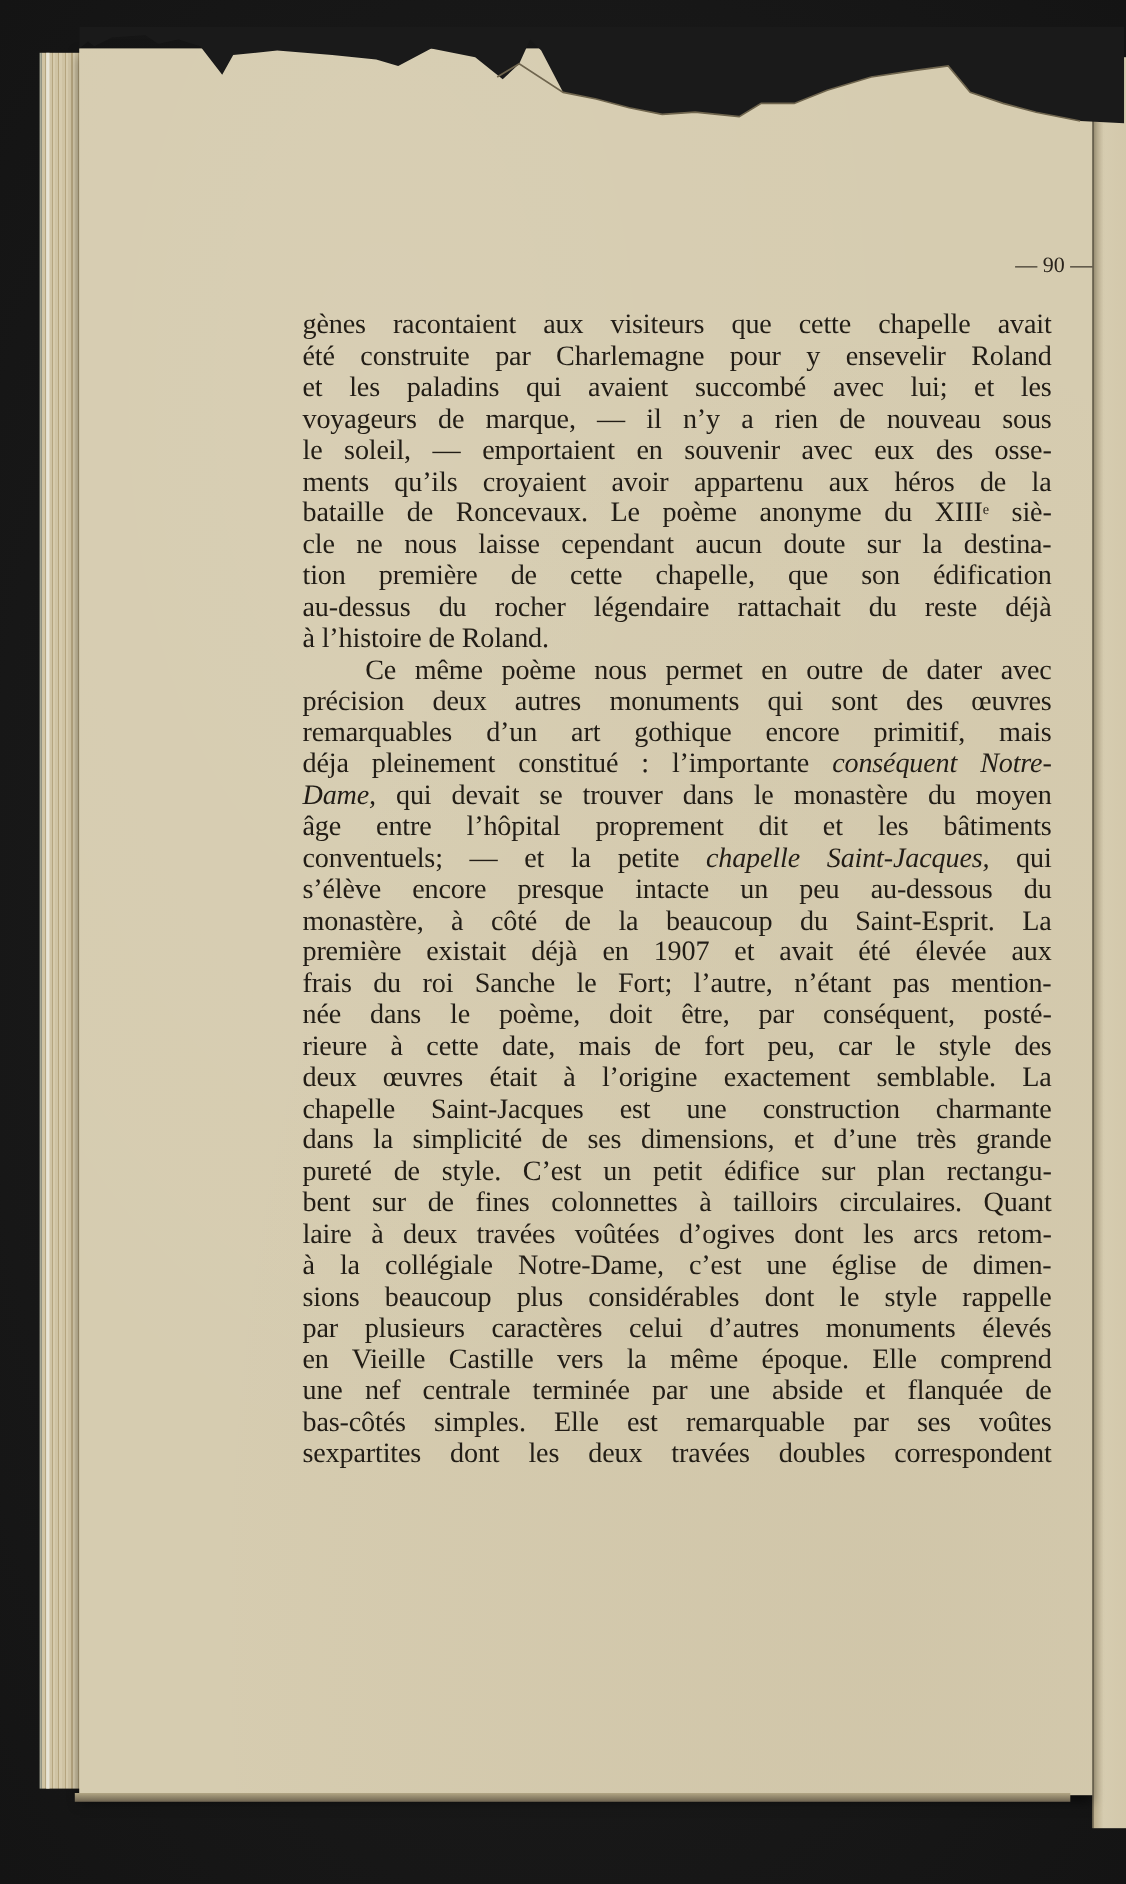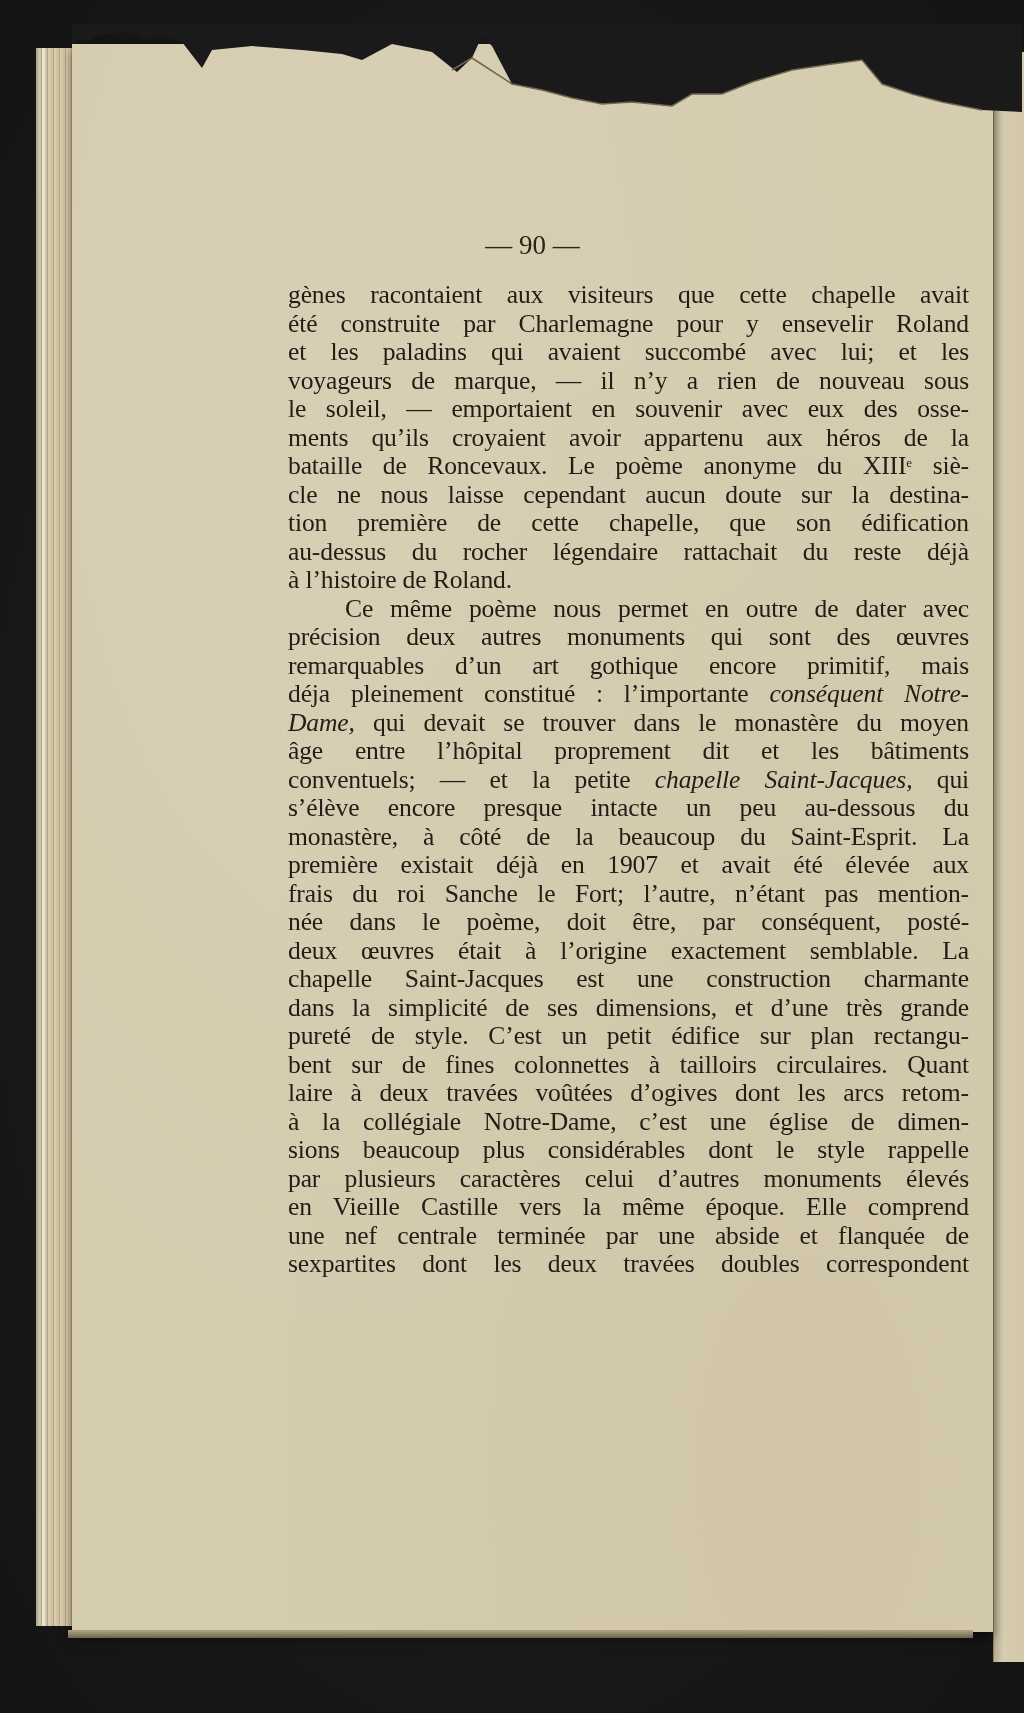--- a/index.html
+++ b/index.html
@@ -36,25 +36,25 @@
     }
     .tear {
       position: absolute; left: 72px; top: 24px; width: 950px; height: 90px;
     }
     .bottom-edge {
       position: absolute; left: 68px; top: 1630px; width: 905px; height: 8px;
       background: linear-gradient(180deg, #b2a684, #6d6350);
     }
     .page-number {
       position: absolute; left: 0; width: 100%; top: 230px;
-      text-align: center; font-size: 27px; color: #2a241c;
+      text-align: right; font-size: 20px; color: #2a241c;
       left: 72px; width: 921px;
     }
     .text-block {
-      position: absolute; left: 288px; top: 281px; width: 681px;
+      position: absolute; left: 275px; top: 281px; width: 681px;
       font-size: 25.6px; line-height: 28.5px; color: #221d16;
       text-align: justify;
       letter-spacing: -0.15px;
     }
     .line {
       display: block; white-space: nowrap;
       text-align-last: justify; text-align: justify;
       height: 28.5px;
     }
     .line.last { text-align-last: left; }
@@ -97,26 +97,28 @@
       <span class="line"><span>remarquables d’un art gothique encore primitif, mais</span></span>
       <span class="line"><span>déja pleinement constitué : l’importante </span><span class="it">conséquent Notre-</span><span></span></span>
       <span class="line"><span></span><span class="it">Dame,</span><span> qui devait se trouver dans le monastère du moyen</span></span>
       <span class="line"><span>âge entre l’hôpital proprement dit et les bâtiments</span></span>
       <span class="line"><span>conventuels; — et la petite </span><span class="it">chapelle Saint-Jacques,</span><span> qui</span></span>
       <span class="line"><span>s’élève encore presque intacte un peu au-dessous du</span></span>
       <span class="line"><span>monastère, à côté de la beaucoup du Saint-Esprit. La</span></span>
       <span class="line"><span>première existait déjà en 1907 et avait été élevée aux</span></span>
       <span class="line"><span>frais du roi Sanche le Fort; l’autre, n’étant pas mention-</span></span>
       <span class="line"><span>née dans le poème, doit être, par conséquent, posté-</span></span>
+      <span class="line"><span>rieure à cette date, mais de fort peu, car le style des</span></span>
       <span class="line"><span>deux œuvres était à l’origine exactement semblable. La</span></span>
       <span class="line"><span>chapelle Saint-Jacques est une construction charmante</span></span>
       <span class="line"><span>dans la simplicité de ses dimensions, et d’une très grande</span></span>
       <span class="line"><span>pureté de style. C’est un petit édifice sur plan rectangu-</span></span>
       <span class="line"><span>bent sur de fines colonnettes à tailloirs circulaires. Quant</span></span>
       <span class="line"><span>laire à deux travées voûtées d’ogives dont les arcs retom-</span></span>
       <span class="line"><span>à la collégiale Notre-Dame, c’est une église de dimen-</span></span>
       <span class="line"><span>sions beaucoup plus considérables dont le style rappelle</span></span>
       <span class="line"><span>par plusieurs caractères celui d’autres monuments élevés</span></span>
       <span class="line"><span>en Vieille Castille vers la même époque. Elle comprend</span></span>
       <span class="line"><span>une nef centrale terminée par une abside et flanquée de</span></span>
+      <span class="line"><span>bas-côtés simples. Elle est remarquable par ses voûtes</span></span>
       <span class="line"><span>sexpartites dont les deux travées doubles correspondent</span></span>
     </div>
   </div>
 
 </body></html>

